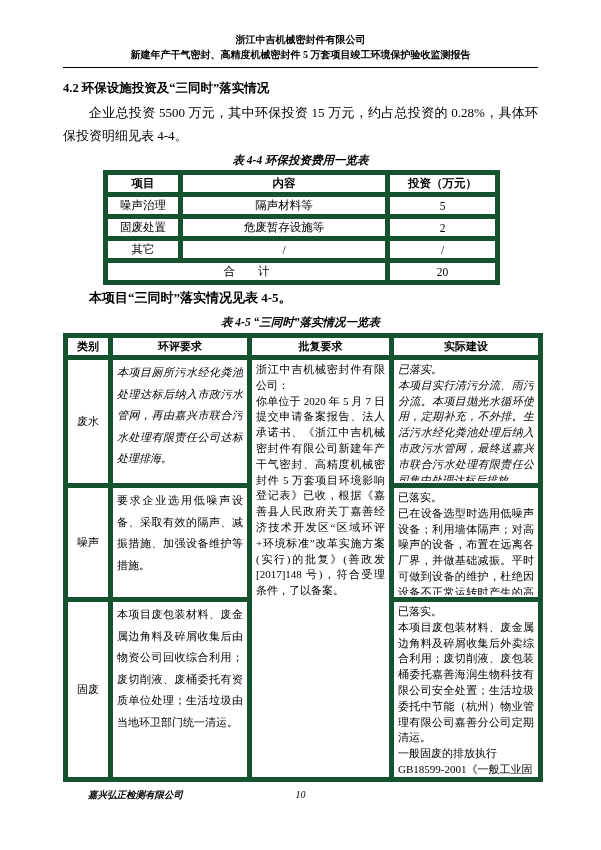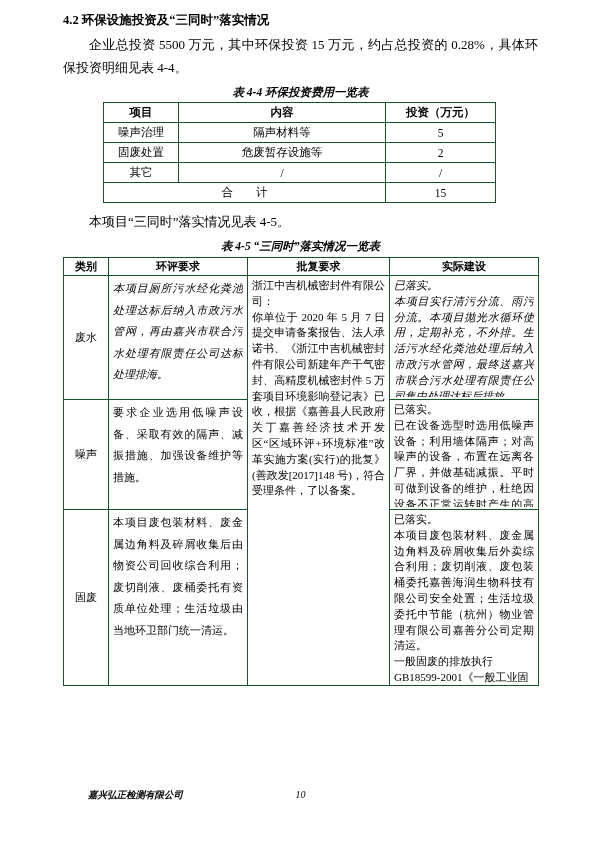--- a/index.html
+++ b/index.html
@@ -15,28 +15,28 @@
   .doc-header {
     padding-top: 32px; padding-bottom: 5px;
     border-bottom: 1.5px solid #000;
     text-align: center; font-weight: bold;
     font-size: 10px; line-height: 15px;
   }
 
   .sec-heading { margin: 12px 0 0 0; font-size: 12.5px; font-weight: bold; line-height: 17px; }
 
   .body-p { margin: 4px 0 0 0; font-size: 13px; line-height: 23px; text-indent: 2em; text-align: justify; }
-  .p2 { margin-top: 11px; line-height: 16px; }
+  .p2 { margin-top: 5px; line-height: 16px; font-weight: bold; }
 
   .tbl-title { text-align: center; font-weight: bold; font-size: 11.5px; line-height: 14px; font-style: italic; }
   .t44-title { margin-top: 6px; }
   .t45-title { margin-top: 9px; }
 
   table { border-collapse: collapse; table-layout: fixed; border: 1.5px solid #000; }
-  th, td { border: 1px solid #14532d; padding: 1px 3px; }
+  th, td { border: 5px solid #14532d; padding: 1px 3px; }
 
   .t44 { margin-left: 40px; margin-top: 3px; width: 392px; font-size: 11.5px; text-align: center; }
   .t44 th { font-weight: bold; }
   .t44 tr { height: 20px; }
 
   .t45 { margin-top: 4px; width: 475px; font-size: 11px; }
   .t45 th { font-weight: bold; height: 18px; text-align: center; padding: 1px 2px; }
   .t45 td { vertical-align: top; text-align: justify; padding: 2px 4px; }
   .t45 td.cat { vertical-align: middle; text-align: center; }
   tr.r1 { height: 124px; } tr.r2 { height: 110px; } tr.r3 { height: 176px; }
@@ -51,20 +51,24 @@
   .footer { position: absolute; left: 0; top: 789px; width: 490px; height: 16px; font-style: italic; }
   .footer-company { position: absolute; left: 88px; top: 0; font-weight: bold; font-size: 9.5px; }
   .footer-page { position: absolute; left: 0; top: 0; width: 601px; text-align: center; font-size: 10px; }
 </style>
 </head>
 <body>
 
 <div>
   <div class="content">
 
+    <div class="doc-header">
+      <div>浙江中吉机械密封件有限公司</div>
+      <div>新建年产干气密封、高精度机械密封件 5 万套项目竣工环境保护验收监测报告</div>
+    </div>
 
     <div class="sec-heading">4.2 环保设施投资及“三同时”落实情况</div>
 
     <p class="body-p">企业总投资 5500 万元，其中环保投资 15 万元，约占总投资的 0.28%，具体环保投资明细见表 4-4。</p>
 
     <div class="tbl-title t44-title">表 4-4  环保投资费用一览表</div>
 
     <table class="t44">
       <colgroup>
           <col style="width:75px">
@@ -87,21 +91,21 @@
         <td>危废暂存设施等</td>
         <td>2</td>
       </tr>
       <tr>
         <td>其它</td>
         <td>/</td>
         <td>/</td>
       </tr>
       <tr>
         <td colspan="2">合　　计</td>
-        <td>15</td>
+        <td>20</td>
       </tr>
     </tbody>
       </table>
 
     <p class="body-p p2">本项目“三同时”落实情况见表 4-5。</p>
 
     <div class="tbl-title t45-title">表 4-5  “三同时”落实情况一览表</div>
 
     <table class="t45">
       <colgroup>

